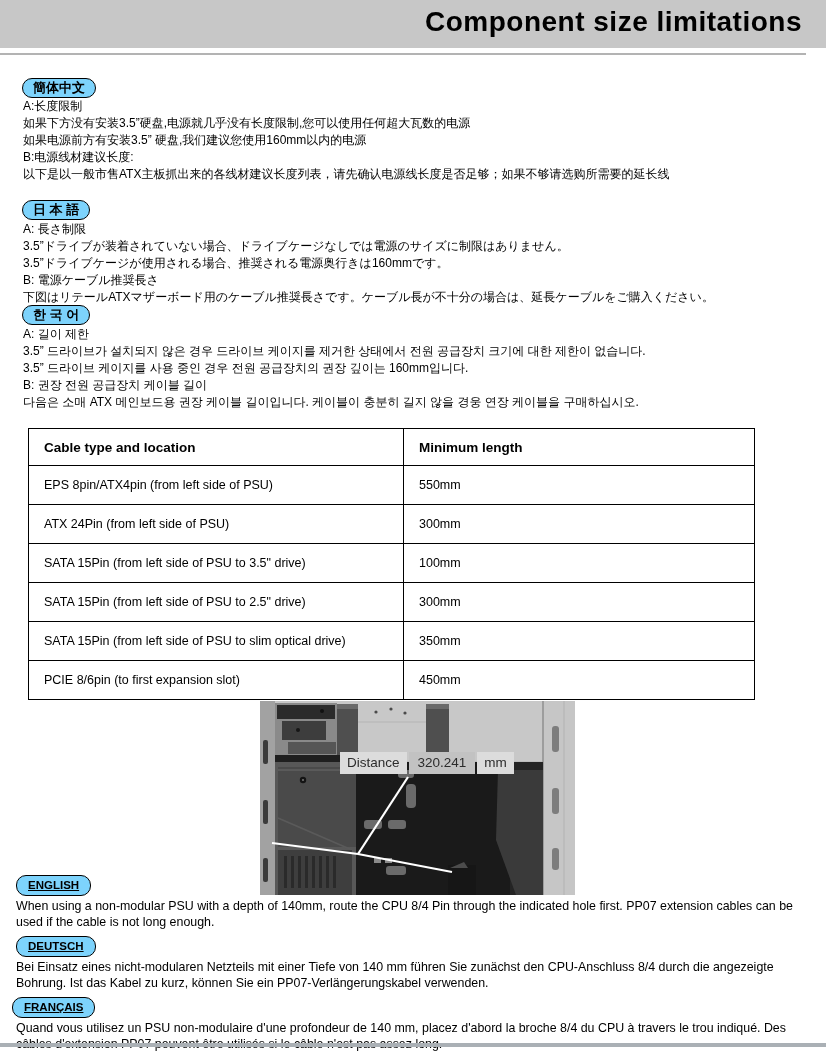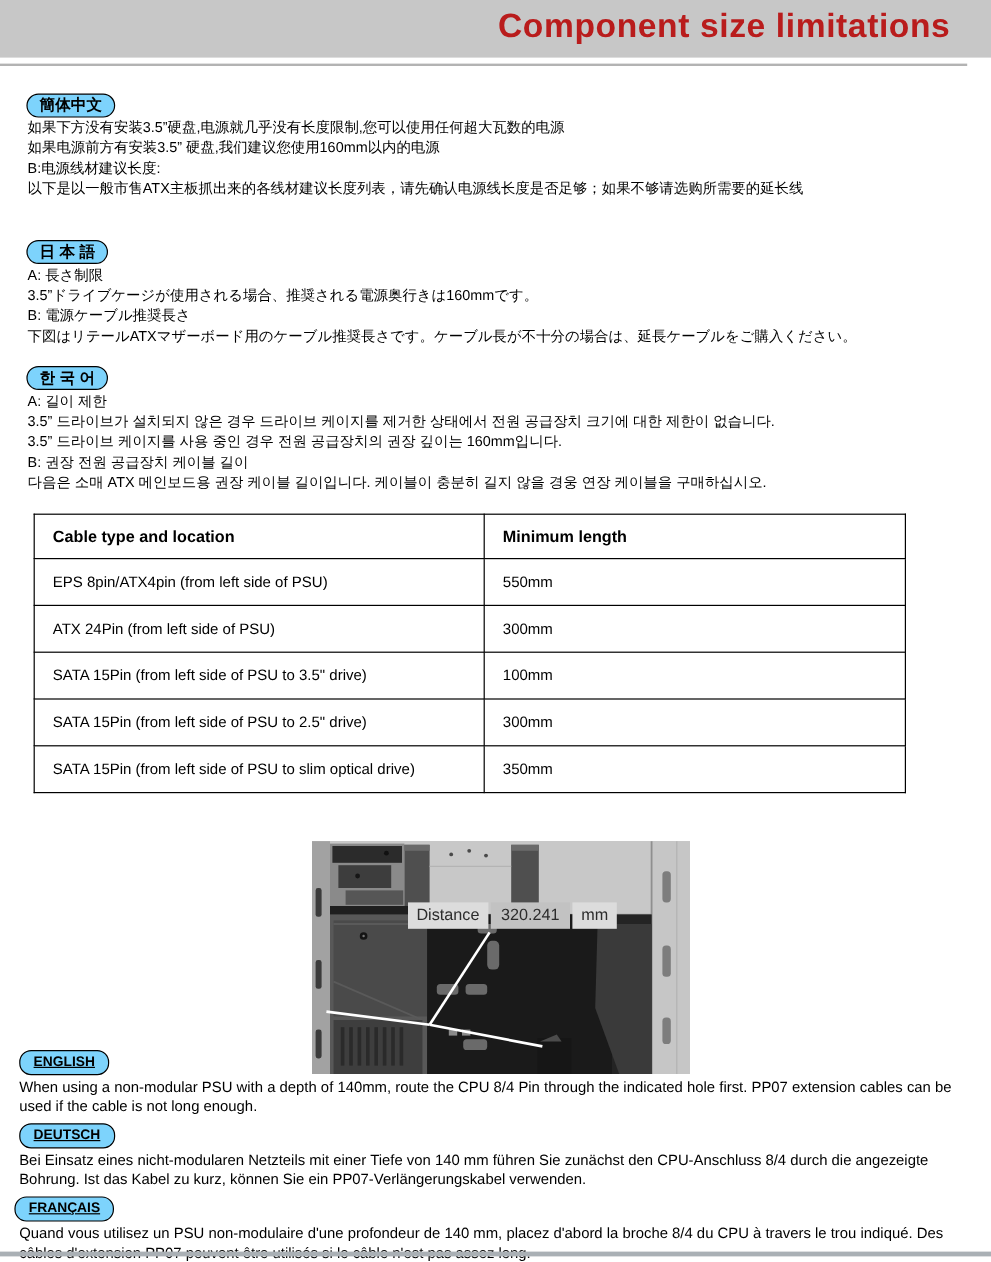--- a/index.html
+++ b/index.html
@@ -12,23 +12,23 @@
     color:#000;
     overflow:hidden;
   }
   
   .title-bar {
     position:absolute; left:0; top:0;
     width:826px; height:48px;
     background:#c7c7c7;
   }
   .title-bar h1 {
-    position:absolute; right:34px; top:6px;
+    position:absolute; right:24px; top:6px;
     font-size:28px; font-weight:bold; letter-spacing:0.5px;
-    color:#b91c1c;
+    color:#000000;
   }
   .header-rule {
     position:absolute; left:0; top:53px;
     width:806px; height:2px; background:#b3b3b3;
   }
   
   .badge {
     position:absolute;
     display:inline-block;
     border:1.5px solid #000;
@@ -97,29 +97,31 @@
 
 <div class="page">
 
   <div class="title-bar">
     <h1>Component size limitations</h1>
   </div>
   <div class="header-rule"></div>
 
   <span class="badge" style="left:22px; top:78px;">簡体中文</span>
   <div class="para" style="left:23px; top:98px;">
+    <div>A:长度限制</div>
     <div>如果下方没有安装3.5”硬盘,电源就几乎没有长度限制,您可以使用任何超大瓦数的电源</div>
     <div>如果电源前方有安装3.5” 硬盘,我们建议您使用160mm以内的电源</div>
     <div>B:电源线材建议长度:</div>
     <div>以下是以一般市售ATX主板抓出来的各线材建议长度列表，请先确认电源线长度是否足够；如果不够请选购所需要的延长线</div>
   </div>
 
   <span class="badge" style="left:22px; top:200px;">日 本 語</span>
   <div class="para" style="left:23px; top:221px;">
     <div>A: 長さ制限</div>
+    <div>3.5”ドライブが装着されていない場合、ドライブケージなしでは電源のサイズに制限はありません。</div>
     <div>3.5”ドライブケージが使用される場合、推奨される電源奥行きは160mmです。</div>
     <div>B: 電源ケーブル推奨長さ</div>
     <div>下図はリテールATXマザーボード用のケーブル推奨長さです。ケーブル長が不十分の場合は、延長ケーブルをご購入ください。</div>
   </div>
 
   <span class="badge" style="left:22px; top:305px;">한 국 어</span>
   <div class="para" style="left:23px; top:326px;">
     <div>A: 길이 제한</div>
     <div>3.5”  드라이브가 설치되지 않은 경우 드라이브 케이지를 제거한 상태에서 전원 공급장치 크기에 대한 제한이 없습니다.</div>
     <div>3.5”  드라이브 케이지를 사용 중인 경우 전원 공급장치의 권장 깊이는 160mm입니다.</div>
@@ -145,20 +147,24 @@
         <td class="c1">SATA 15Pin (from left side of PSU to 3.5" drive)</td>
         <td>100mm</td>
       </tr>
       <tr>
         <td class="c1">SATA 15Pin (from left side of PSU to 2.5" drive)</td>
         <td>300mm</td>
       </tr>
       <tr>
         <td class="c1">SATA 15Pin (from left side of PSU to slim optical drive)</td>
         <td>350mm</td>
+      </tr>
+      <tr>
+        <td class="c1">PCIE 8/6pin (to first expansion slot)</td>
+        <td>450mm</td>
       </tr>
     </tbody>
   </table>
 
   <div class="figure">
     <svg viewBox="0 0 317 196" width="317" height="196" xmlns="http://www.w3.org/2000/svg">
 
       <rect x="2" y="1" width="315" height="194" fill="#bcbcbc"></rect>
       <rect x="2" y="1" width="301" height="60" fill="#c8c8c8"></rect>
 

